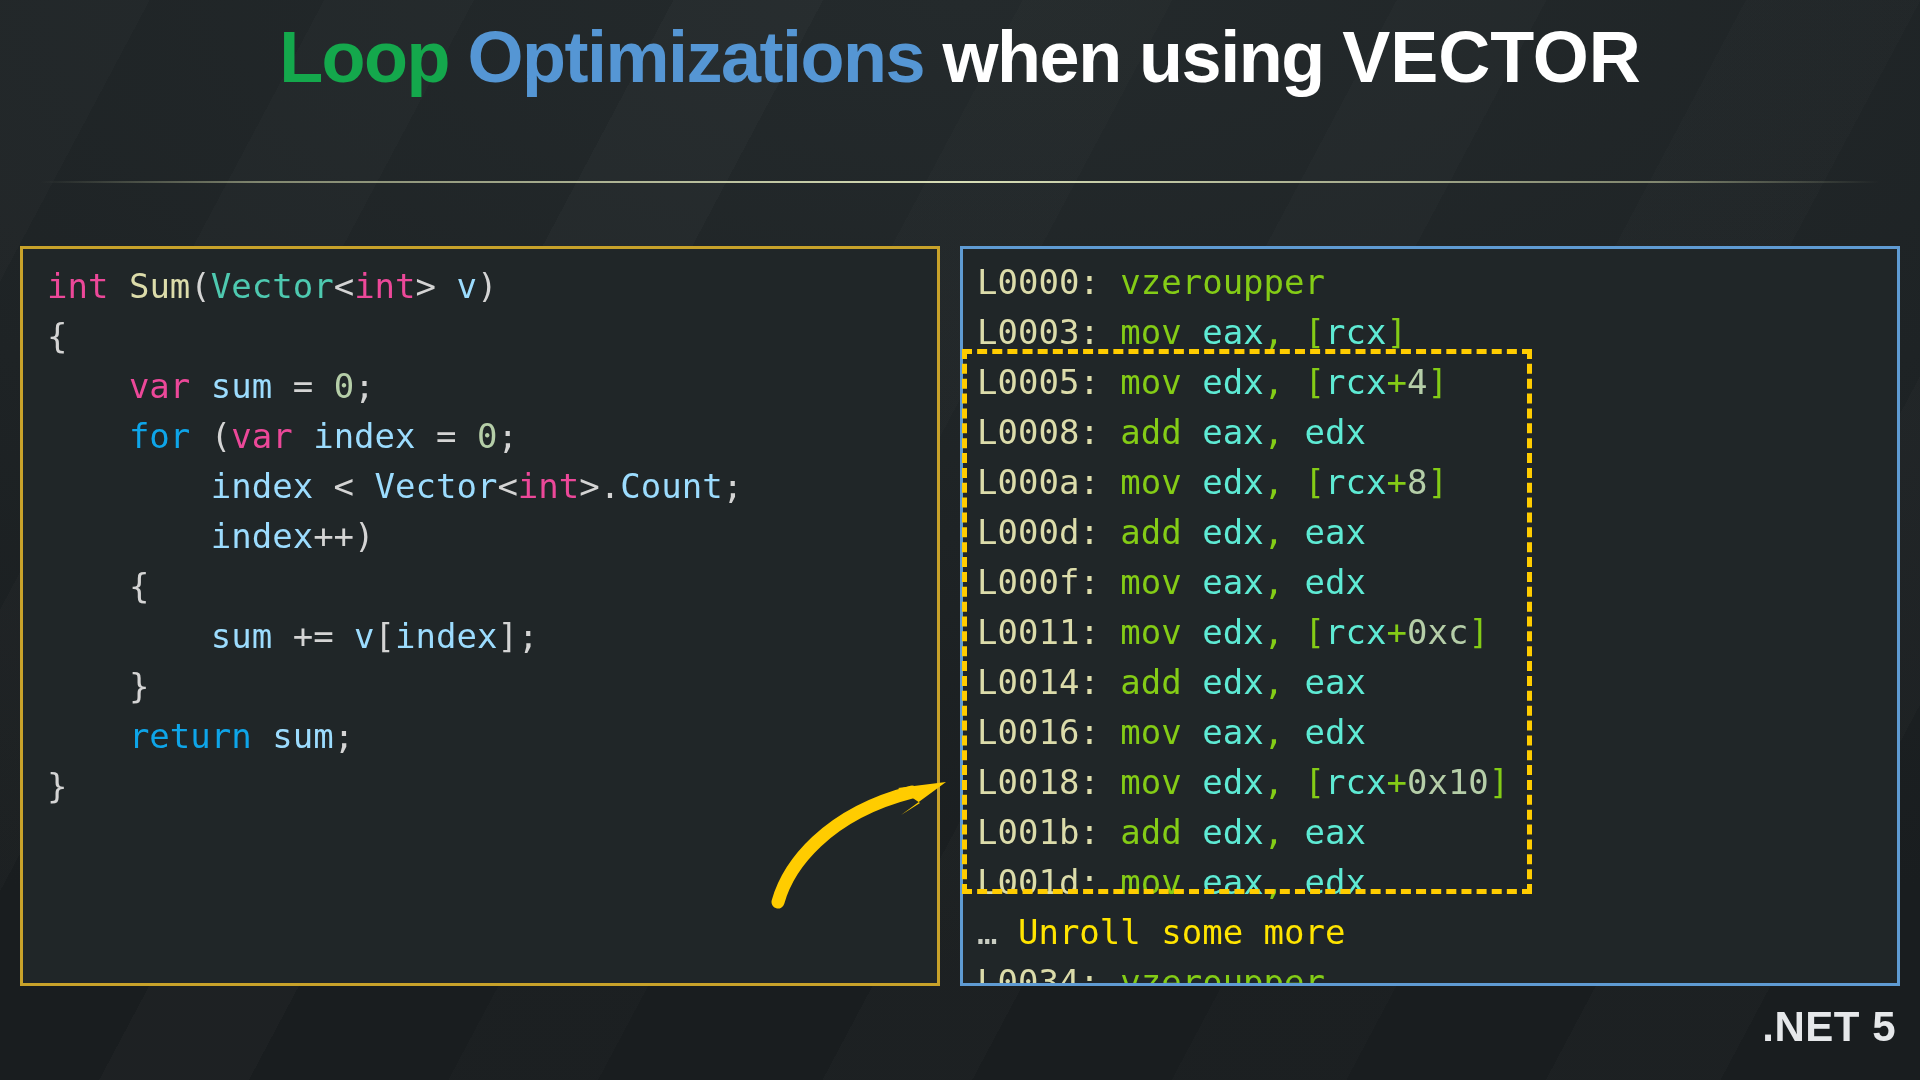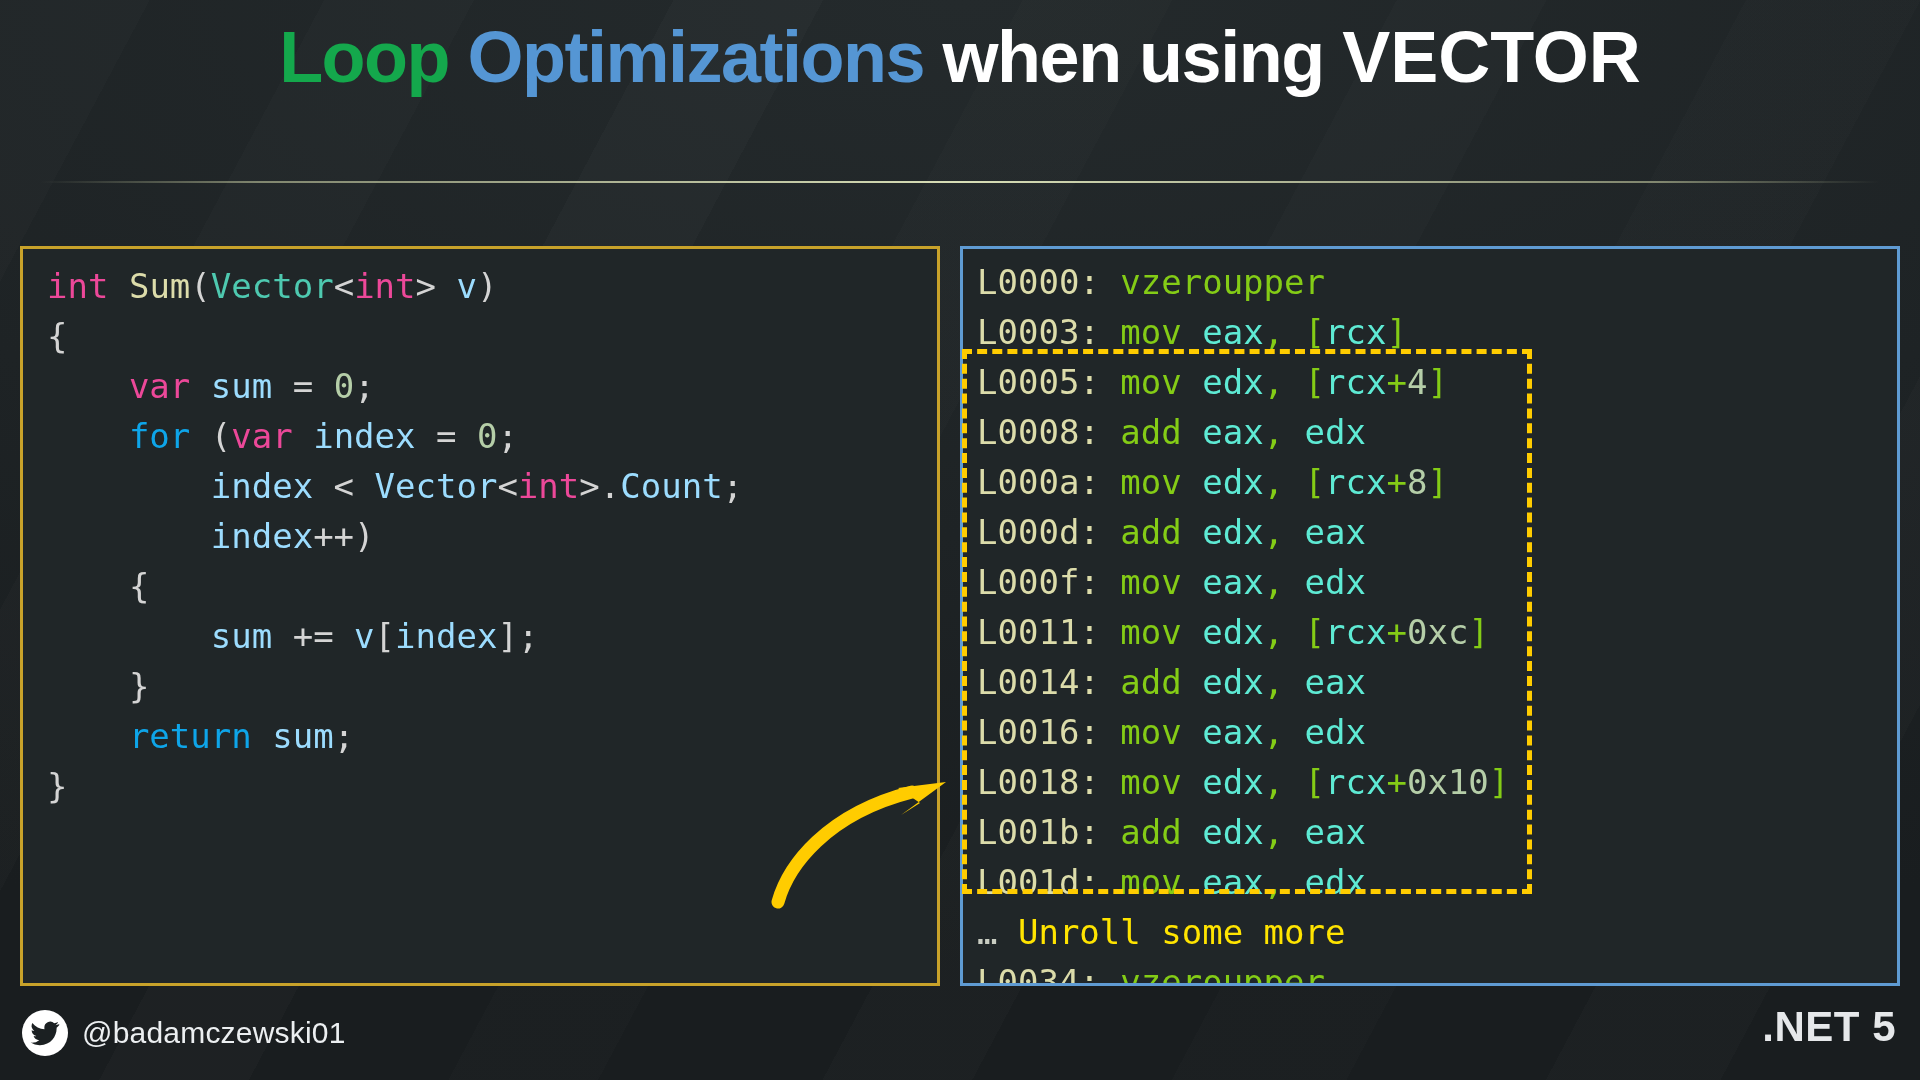--- a/index.html
+++ b/index.html
@@ -199,24 +199,16 @@
   </div>
 
   <div id="unroll-box"></div>
 
   <svg id="arrow" viewBox="0 0 190 140">
     <path d="M 8 132 C 18 96, 56 44, 142 22" stroke="#ffcc00" stroke-width="13" fill="none" stroke-linecap="round"></path>
     <path d="M 176 12 L 128 18 L 150 33 L 131 45 Z" fill="#ffcc00"></path>
   </svg>
 
 
-  <div id="footer-left">
-    <div id="twitter-badge">
-      <svg width="30" height="30" viewBox="0 0 24 24" aria-hidden="true">
-        <path fill="#1b2022" d="M23 4.9c-.8.4-1.7.6-2.6.8 1-.6 1.7-1.5 2-2.6-.9.5-1.9.9-3 1.1A4.7 4.7 0 0 0 11.5 8c0 .4 0 .7.1 1-3.9-.2-7.4-2.1-9.7-5a4.7 4.7 0 0 0 1.5 6.3c-.8 0-1.5-.2-2.1-.6v.1c0 2.3 1.6 4.2 3.8 4.6-.4.1-.8.2-1.3.2-.3 0-.6 0-.9-.1.6 1.9 2.4 3.3 4.5 3.3a9.4 9.4 0 0 1-5.8 2c-.4 0-.8 0-1.1-.1A13.3 13.3 0 0 0 8 21.8c8.6 0 13.3-7.1 13.3-13.3v-.6c.9-.7 1.7-1.5 2.3-2.4z"></path>
-      </svg>
-    </div>
-    <div id="handle">@badamczewski01</div>
-  </div>
 
   <div id="footer-right">.NET 5</div>
 
 </div>
 
 </body></html>

